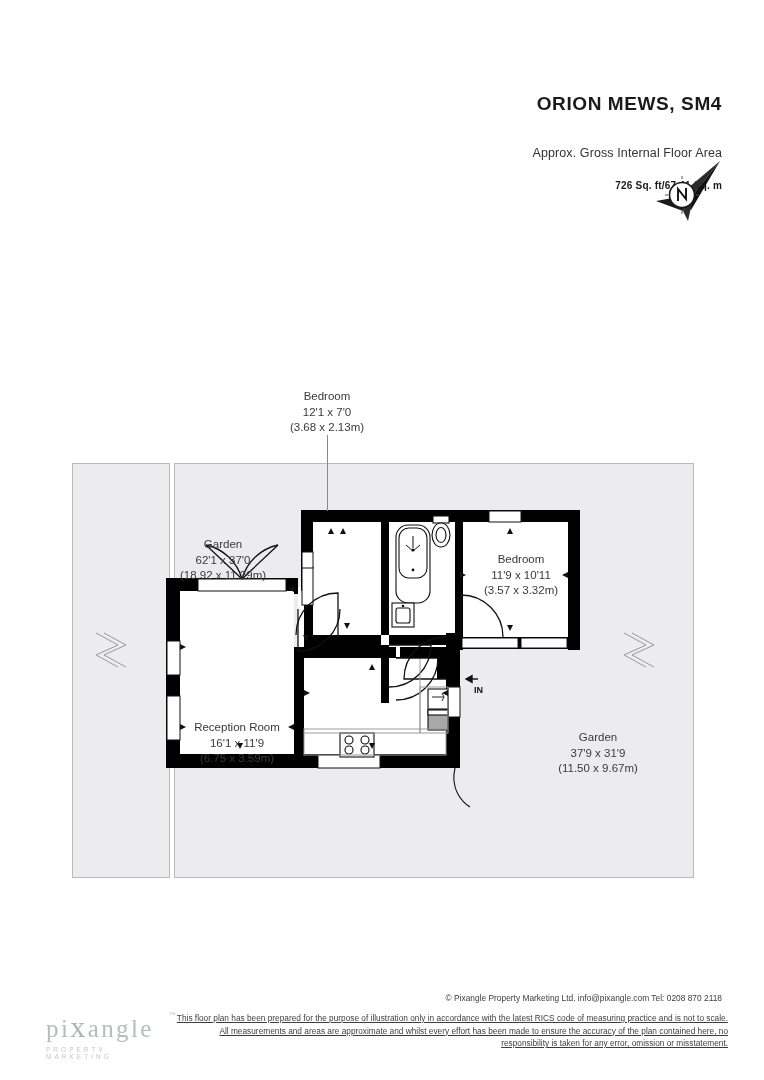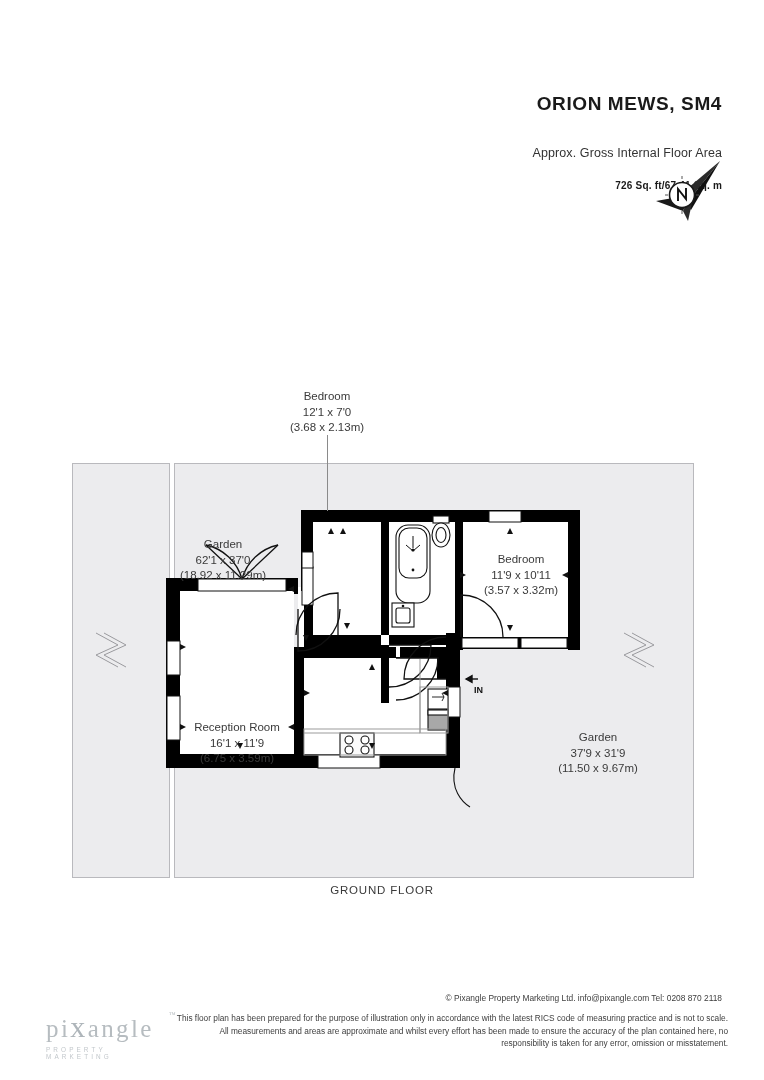--- a/index.html
+++ b/index.html
@@ -30,21 +30,21 @@
   .leader{position:absolute;background:#8a8a8a;width:1px;}
 
   .floorcap{position:absolute;left:0;top:487px;width:764px;text-align:center;
             font-size:11.5px;letter-spacing:.8px;color:#3a3a3a;}
 
   svg.plan{position:absolute;left:0;top:0;width:764px;height:520px;overflow:visible;}
 
   
   .copy{position:absolute;right:42px;top:993px;font-size:8.4px;color:#3d3d3d;white-space:nowrap;}
   .disclaimer{position:absolute;left:172px;top:1012px;width:556px;text-align:right;
-              font-size:8.3px;line-height:12.6px;color:#3d3d3d;}
+              font-size:8.3px;line-height:12.6px;color:#3d3d3d;text-decoration:underline;}
   .logo{position:absolute;left:46px;top:1012px;width:130px;}
   .logoMain{font-family:"Liberation Serif", serif;font-size:25px;color:#b6bcc0;letter-spacing:2.4px;line-height:1;}
   .logoMain .bigx{font-size:30px;color:#aeb5ba;}
   .logoSub{font-size:6.4px;letter-spacing:3.1px;color:#c2c7cb;margin-top:4px;}
   .tm{position:absolute;right:-2px;top:0px;font-size:7px;color:#b6bcc0;}
 </style>
 </head>
 <body>
 
 <div class="page">
@@ -321,21 +321,20 @@
     <div class="lbl" style="left:518px;top:333px;width:160px;">
       <div>Garden</div>
       <div>37'9 x 31'9</div>
       <div>(11.50 x 9.67m)</div>
     </div>
 
     <div class="lbl" style="left:474px;top:286px;width:30px;text-align:left;font-size:9px;font-weight:bold;color:#111;">
       <span>IN</span>
     </div>
 
-    <div class="floorcap">GROUND FLOOR</div>
   </div>
 
   <div class="copy">© Pixangle Property Marketing Ltd. info@pixangle.com Tel: 0208 870 2118</div>
   <div class="disclaimer">This floor plan has been prepared for the purpose of illustration only in accordance with the latest RICS code of measuring practice and is not to scale. All measurements and areas are approximate and whilst every effort has been made to ensure the accuracy of the plan contained here, no responsibility is taken for any error, omission or misstatement.</div>
 
   <div class="logo">
     <div class="logoMain" style="position:relative;">
       <span>pi</span><span class="bigx">x</span><span>angle</span>
       <span class="tm">™</span>
     </div>

